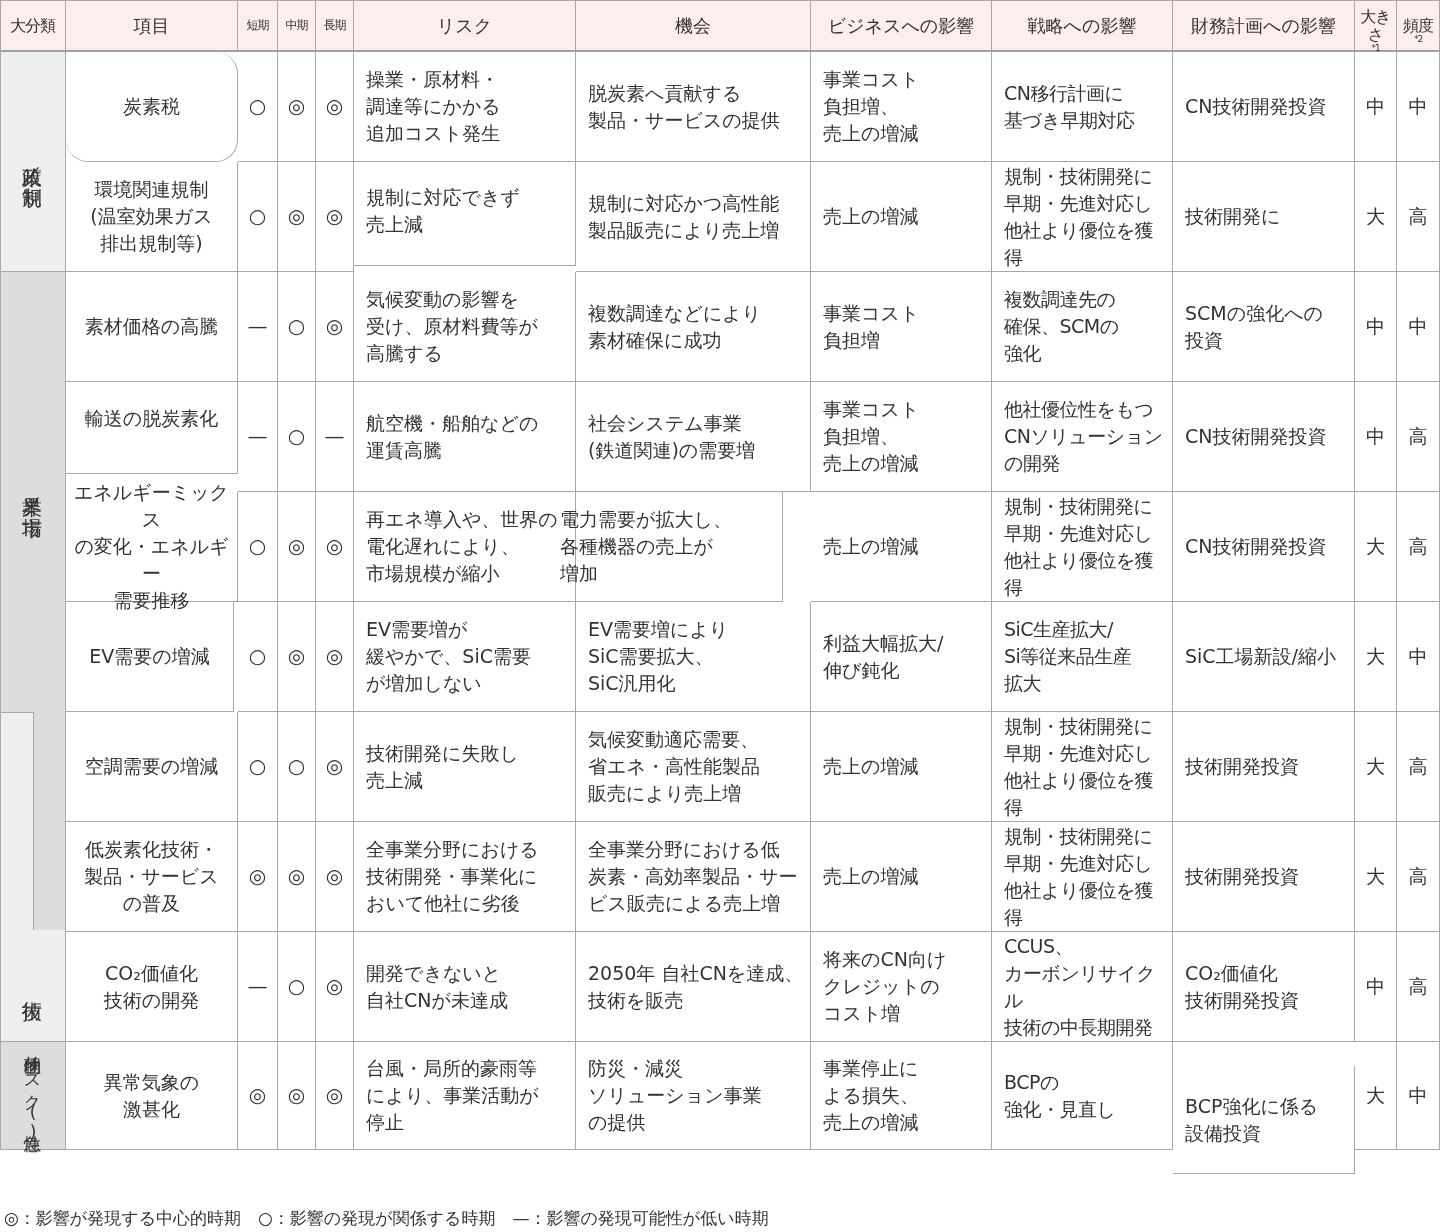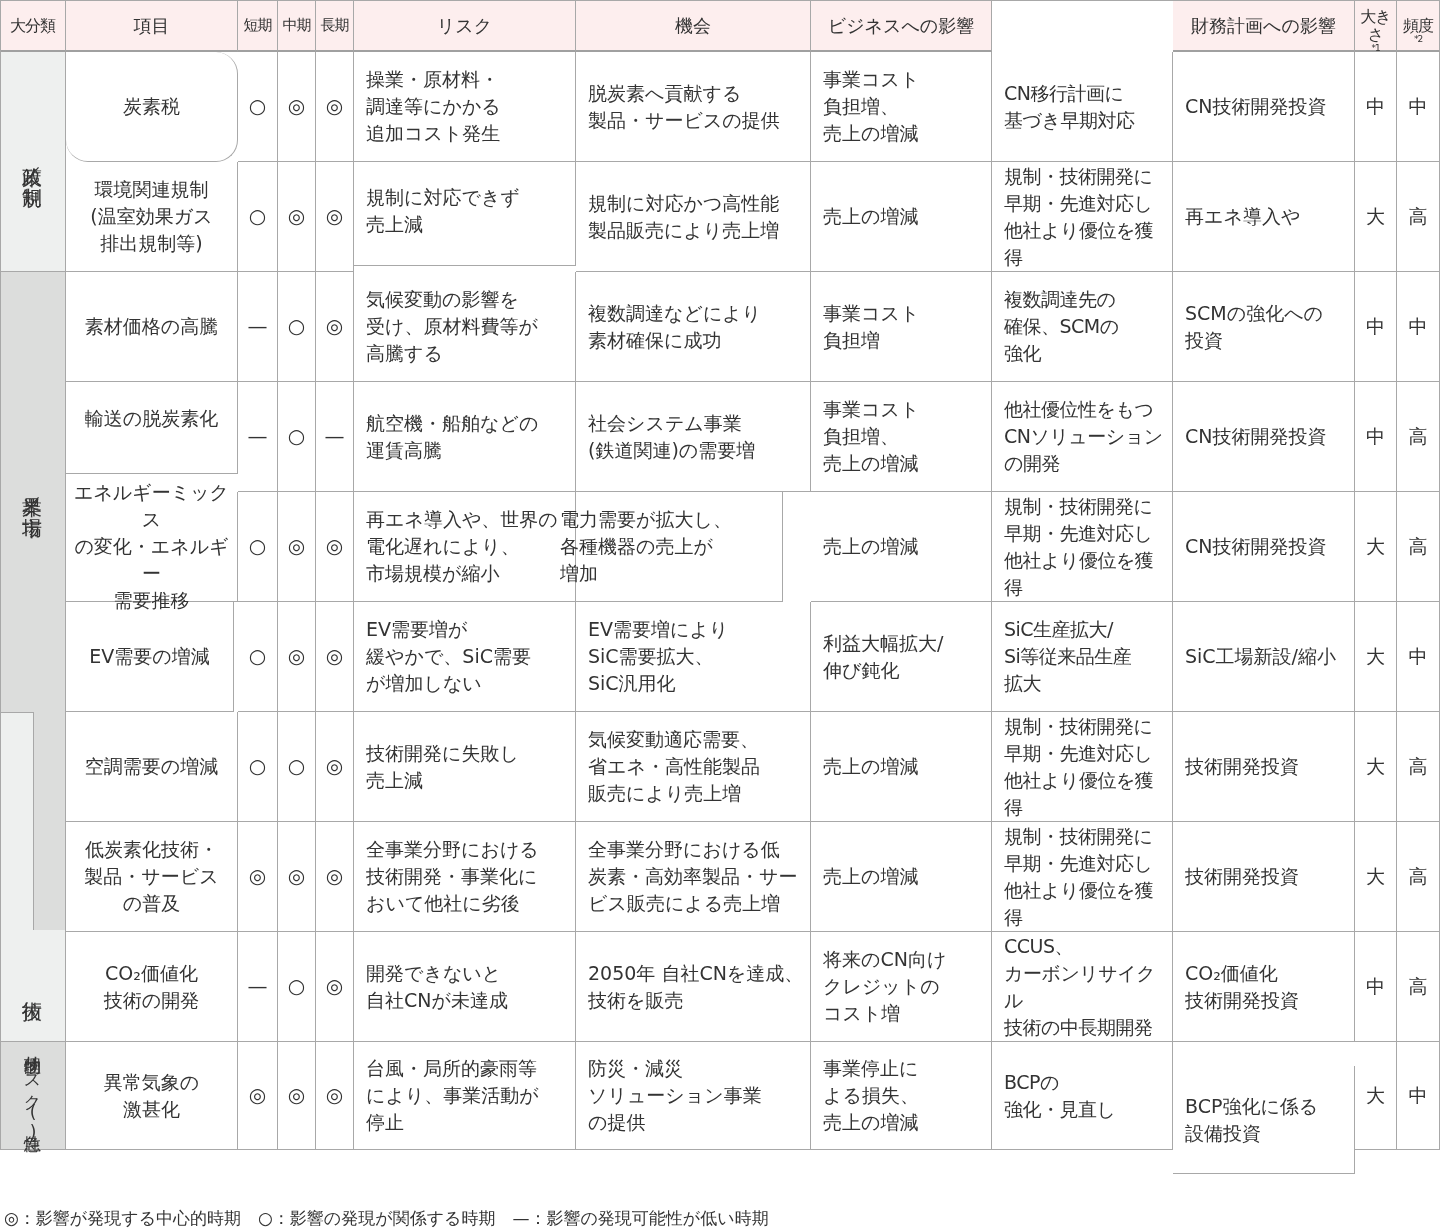--- a/index.html
+++ b/index.html
@@ -2,21 +2,21 @@
 <html><head>
 <meta charset="utf-8">
 <style>
   html, body { margin: 0; padding: 0; background: #ffffff; }
   body { width: 1440px; height: 1232px; position: relative; overflow: hidden;
          font-family: "DejaVu Sans", "Liberation Sans", sans-serif; color: #333333; }
   .tbl { position: absolute; left: 0; top: 0; width: 1440px; height: 1150px; }
   .cell { position: absolute; box-sizing: border-box; border-right: 1.5px solid #a8a8a8; border-bottom: 1.5px solid #a8a8a8;
           display: flex; align-items: center; font-size: 19px; line-height: 27px; white-space: pre-line; }
   .hdr { background: #fdeeee; justify-content: center; text-align: center; font-size: 18px; border-bottom: 2px solid #a0a0a0; }
-  .hdr.small { font-size: 15px; letter-spacing: -1px; }
+  .hdr.small { font-size: 12px; letter-spacing: -1px; }
   .hdr .note { display:block; font-size: 9px; line-height: 9px; }
   .hdr.stack { flex-direction: column; line-height: 18px; padding-top: 10px; font-size: 16px; letter-spacing:-1px;}
   .txt { padding-left: 12px; padding-right: 4px; justify-content: flex-start; text-align: left; }
   .ctr { justify-content: center; text-align: center; }
   .sym { justify-content: center; font-size: 20px; }
   .cat { background: #eef0ef; justify-content: center; }
   .cat-dark { background: #dcdddc; }
   .vtext { writing-mode: vertical-rl; text-orientation: upright; font-size: 20px; letter-spacing: 0; line-height: 22px; }
   .outer { position:absolute; left:0; top:0; width:1440px; height:1150px; box-sizing:border-box; border-left:1.5px solid #a8a8a8; border-top:1.5px solid #a8a8a8; pointer-events:none; }
   .legend { position: absolute; left: 4px; top: 1156px; font-size: 17px; line-height: 25px; color: #333; white-space: pre; }
@@ -28,20 +28,21 @@
 <div class="tbl" id="tbl">
 
   <div class="cell hdr" style="left:0;top:0;width:66px;height:52px;font-size:16px;letter-spacing:-1px;">大分類</div>
   <div class="cell hdr" style="left:66px;top:0;width:172px;height:52px;">項目</div>
   <div class="cell hdr small" style="left:238px;top:0;width:40px;height:52px;">短期</div>
   <div class="cell hdr small" style="left:278px;top:0;width:38px;height:52px;">中期</div>
   <div class="cell hdr small" style="left:316px;top:0;width:38px;height:52px;">長期</div>
   <div class="cell hdr" style="left:354px;top:0;width:222px;height:52px;">リスク</div>
   <div class="cell hdr" style="left:576px;top:0;width:235px;height:52px;">機会</div>
   <div class="cell hdr" style="left:811px;top:0;width:181px;height:52px;">ビジネスへの影響</div>
+  <div class="cell hdr" style="left:992px;top:0;width:181px;height:52px;">戦略への影響</div>
   <div class="cell hdr" style="left:1173px;top:0;width:182px;height:52px;">財務計画への影響</div>
   <div class="cell hdr stack" style="left:1355px;top:0;width:42px;height:52px;">
     <span>大きさ</span>
     <span class="note">*1</span>
   </div>
   <div class="cell hdr stack" style="left:1397px;top:0;width:43px;height:52px;">
     <span>頻度</span>
     <span class="note">*2</span>
   </div>
 
@@ -89,21 +90,21 @@
         <div class="cell sym" style="left: 278px; top: 162px; width: 38px; height: 110px;">◎</div>
         <div class="cell sym" style="left: 316px; top: 162px; width: 38px; height: 110px;">◎</div>
         <div class="cell txt" style="left: 354px; top: 156px; width: 222px; height: 110px;">規制に対応できず
 売上減</div>
         <div class="cell txt" style="left: 576px; top: 162px; width: 235px; height: 110px;">規制に対応かつ高性能
 製品販売により売上増</div>
         <div class="cell txt" style="left: 811px; top: 162px; width: 181px; height: 110px;">売上の増減</div>
         <div class="cell txt" style="left: 992px; top: 162px; width: 181px; height: 110px; letter-spacing: -0.5px;">規制・技術開発に
 早期・先進対応し
 他社より優位を獲得</div>
-        <div class="cell txt" style="left: 1173px; top: 162px; width: 182px; height: 110px;">再エネ導入や</div>
+        <div class="cell txt" style="left: 1173px; top: 162px; width: 182px; height: 110px;">技術開発に</div>
         <div class="cell ctr" style="left: 1355px; top: 162px; width: 42px; height: 110px;">大</div>
         <div class="cell ctr" style="left: 1397px; top: 162px; width: 43px; height: 110px;">高</div>
       </div>
       <div>
         <div class="cell ctr" style="left: 66px; top: 272px; width: 172px; height: 110px;">素材価格の高騰</div>
         <div class="cell sym" style="left: 238px; top: 272px; width: 40px; height: 110px;">—</div>
         <div class="cell sym" style="left: 278px; top: 272px; width: 38px; height: 110px;">○</div>
         <div class="cell sym" style="left: 316px; top: 272px; width: 38px; height: 110px;">◎</div>
         <div class="cell txt" style="left: 354px; top: 272px; width: 222px; height: 110px;">気候変動の影響を
 受け、原材料費等が

